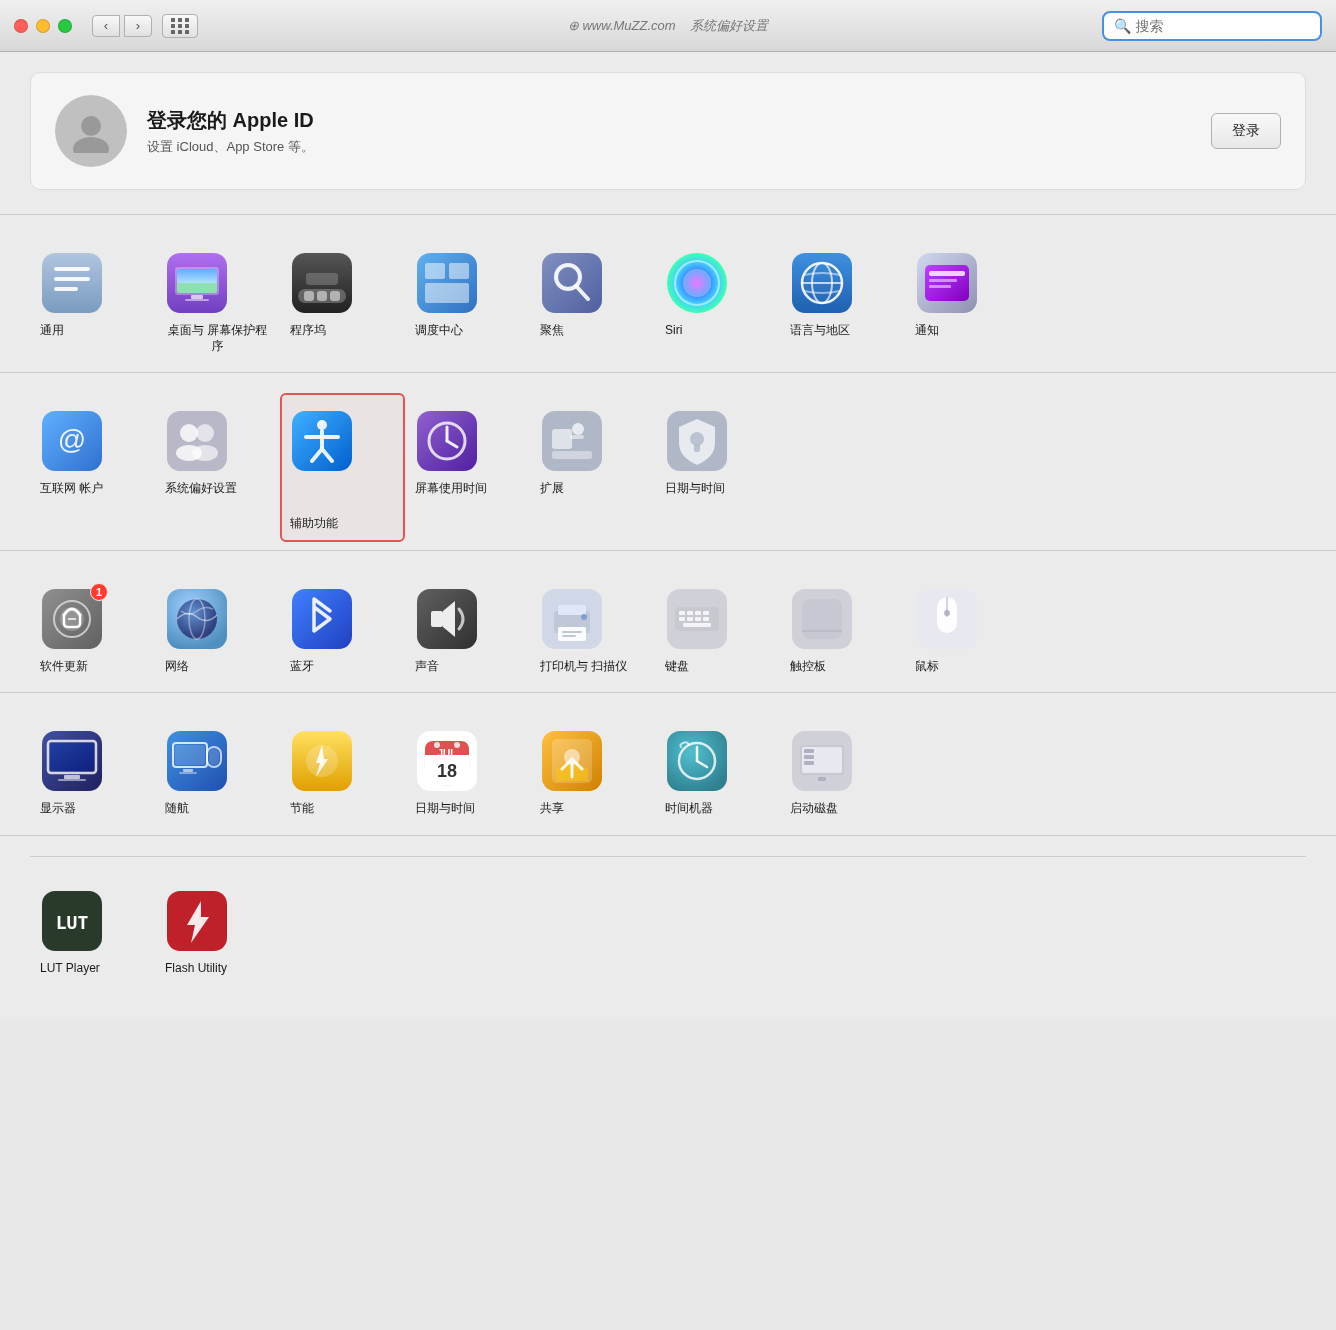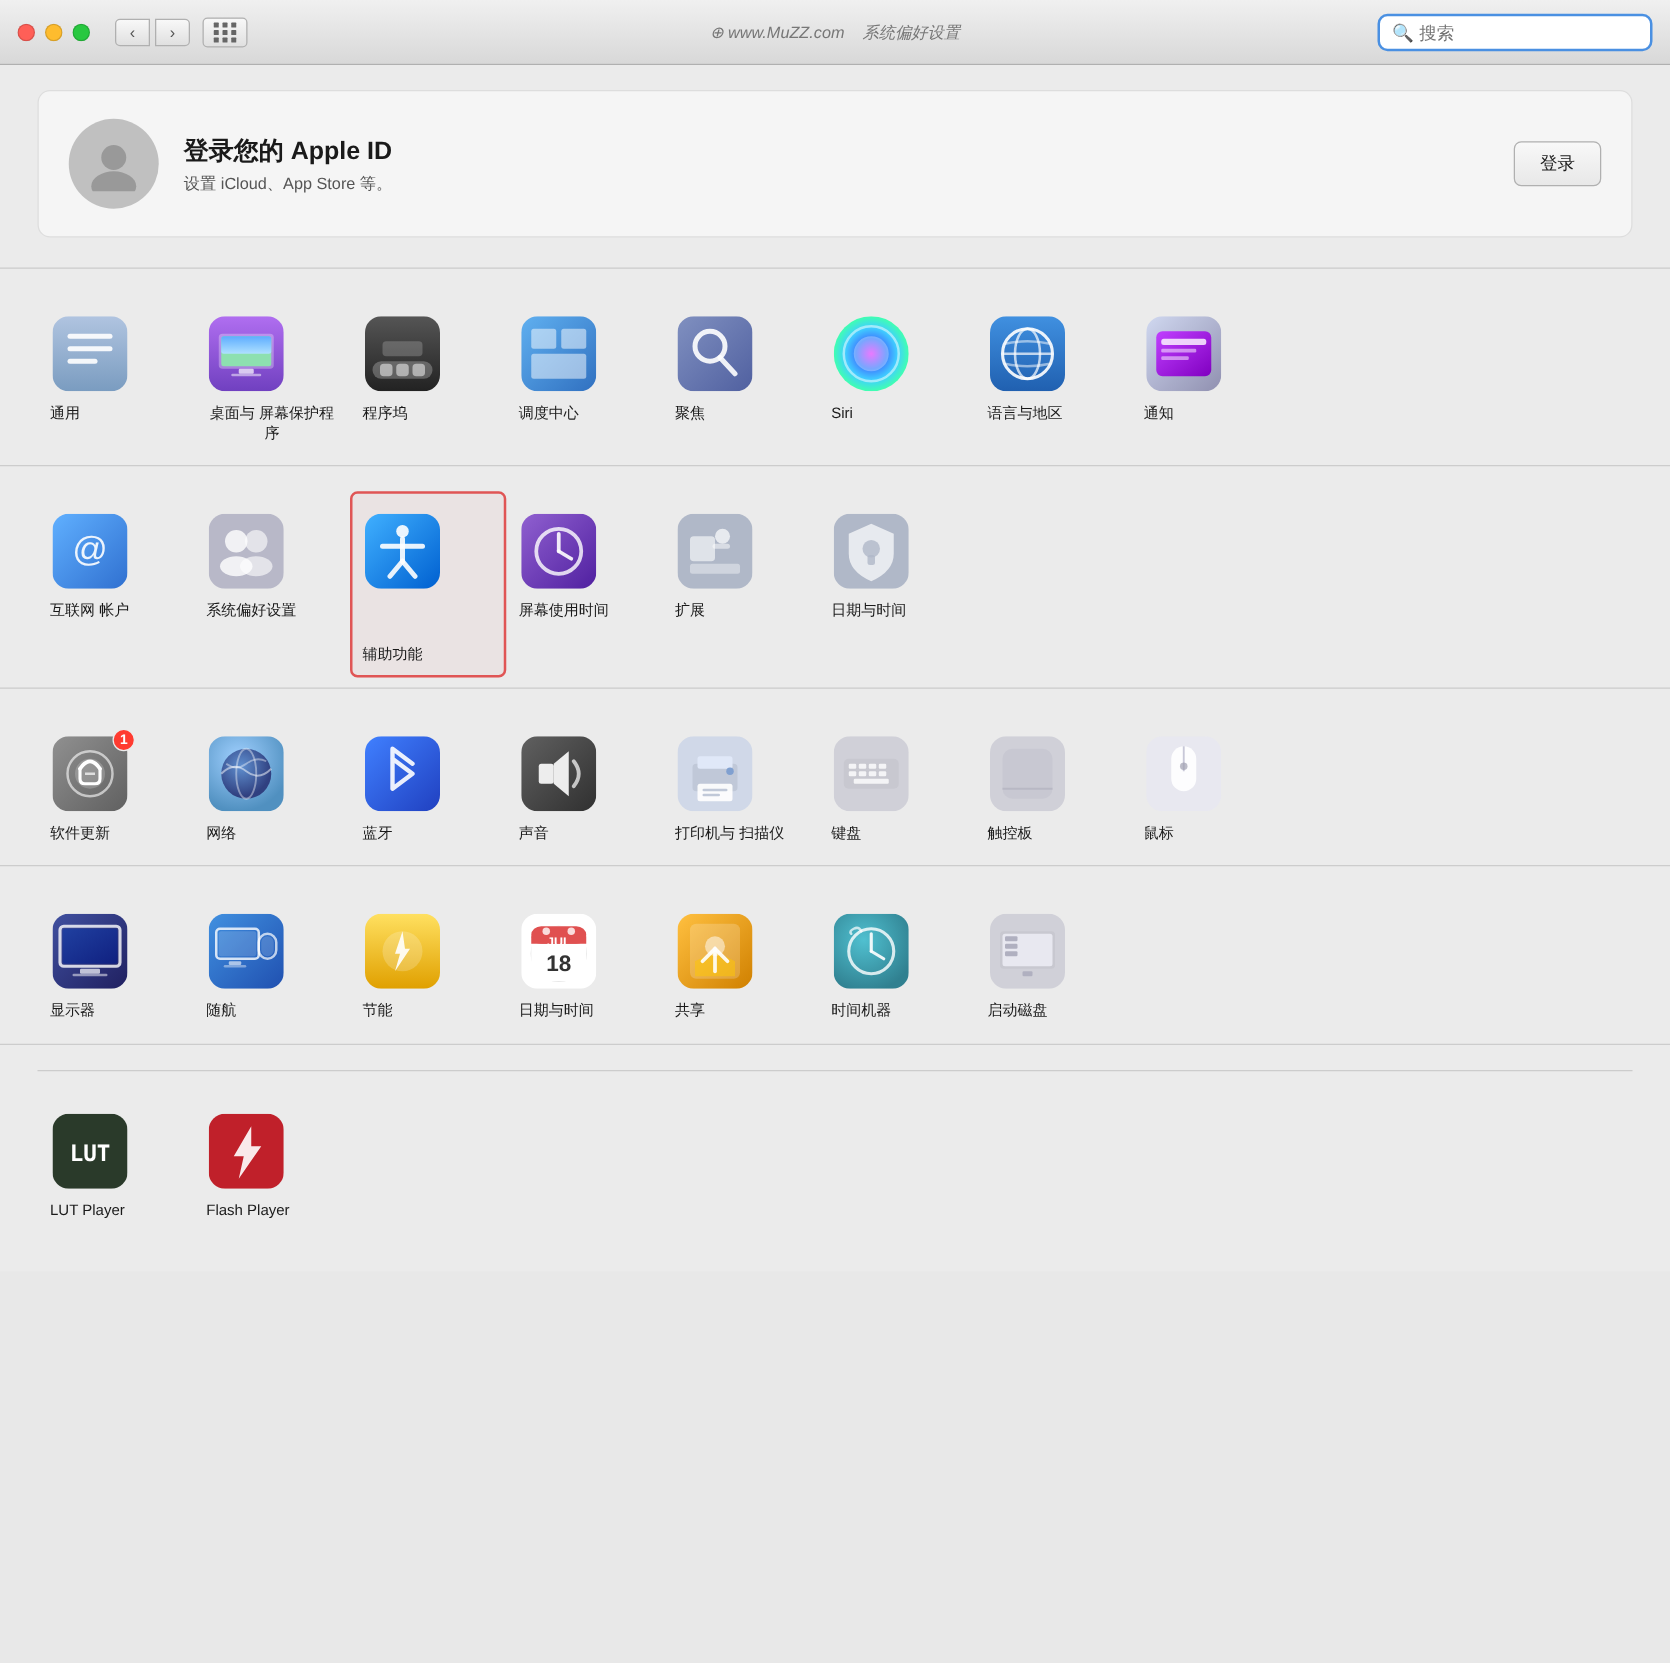--- a/index.html
+++ b/index.html
@@ -840,18 +840,18 @@
           </div>
           <div class="icon-label">LUT Player</div>
         </div>
         <div class="icon-item">
           <div class="icon-wrapper">
             <svg width="60" height="60" viewBox="0 0 60 60">
               <rect width="60" height="60" rx="13" fill="#c0202a"></rect>
               <path d="M34 10 L20 34 L28 34 L24 52 L42 26 L34 26 Z" fill="white" opacity="0.9"></path>
             </svg>
           </div>
-          <div class="icon-label">Flash Player</div>
+          <div class="icon-label">Flash Utility</div>
         </div>
       </div>
   </div>
 
 </div>
 
 </body></html>

